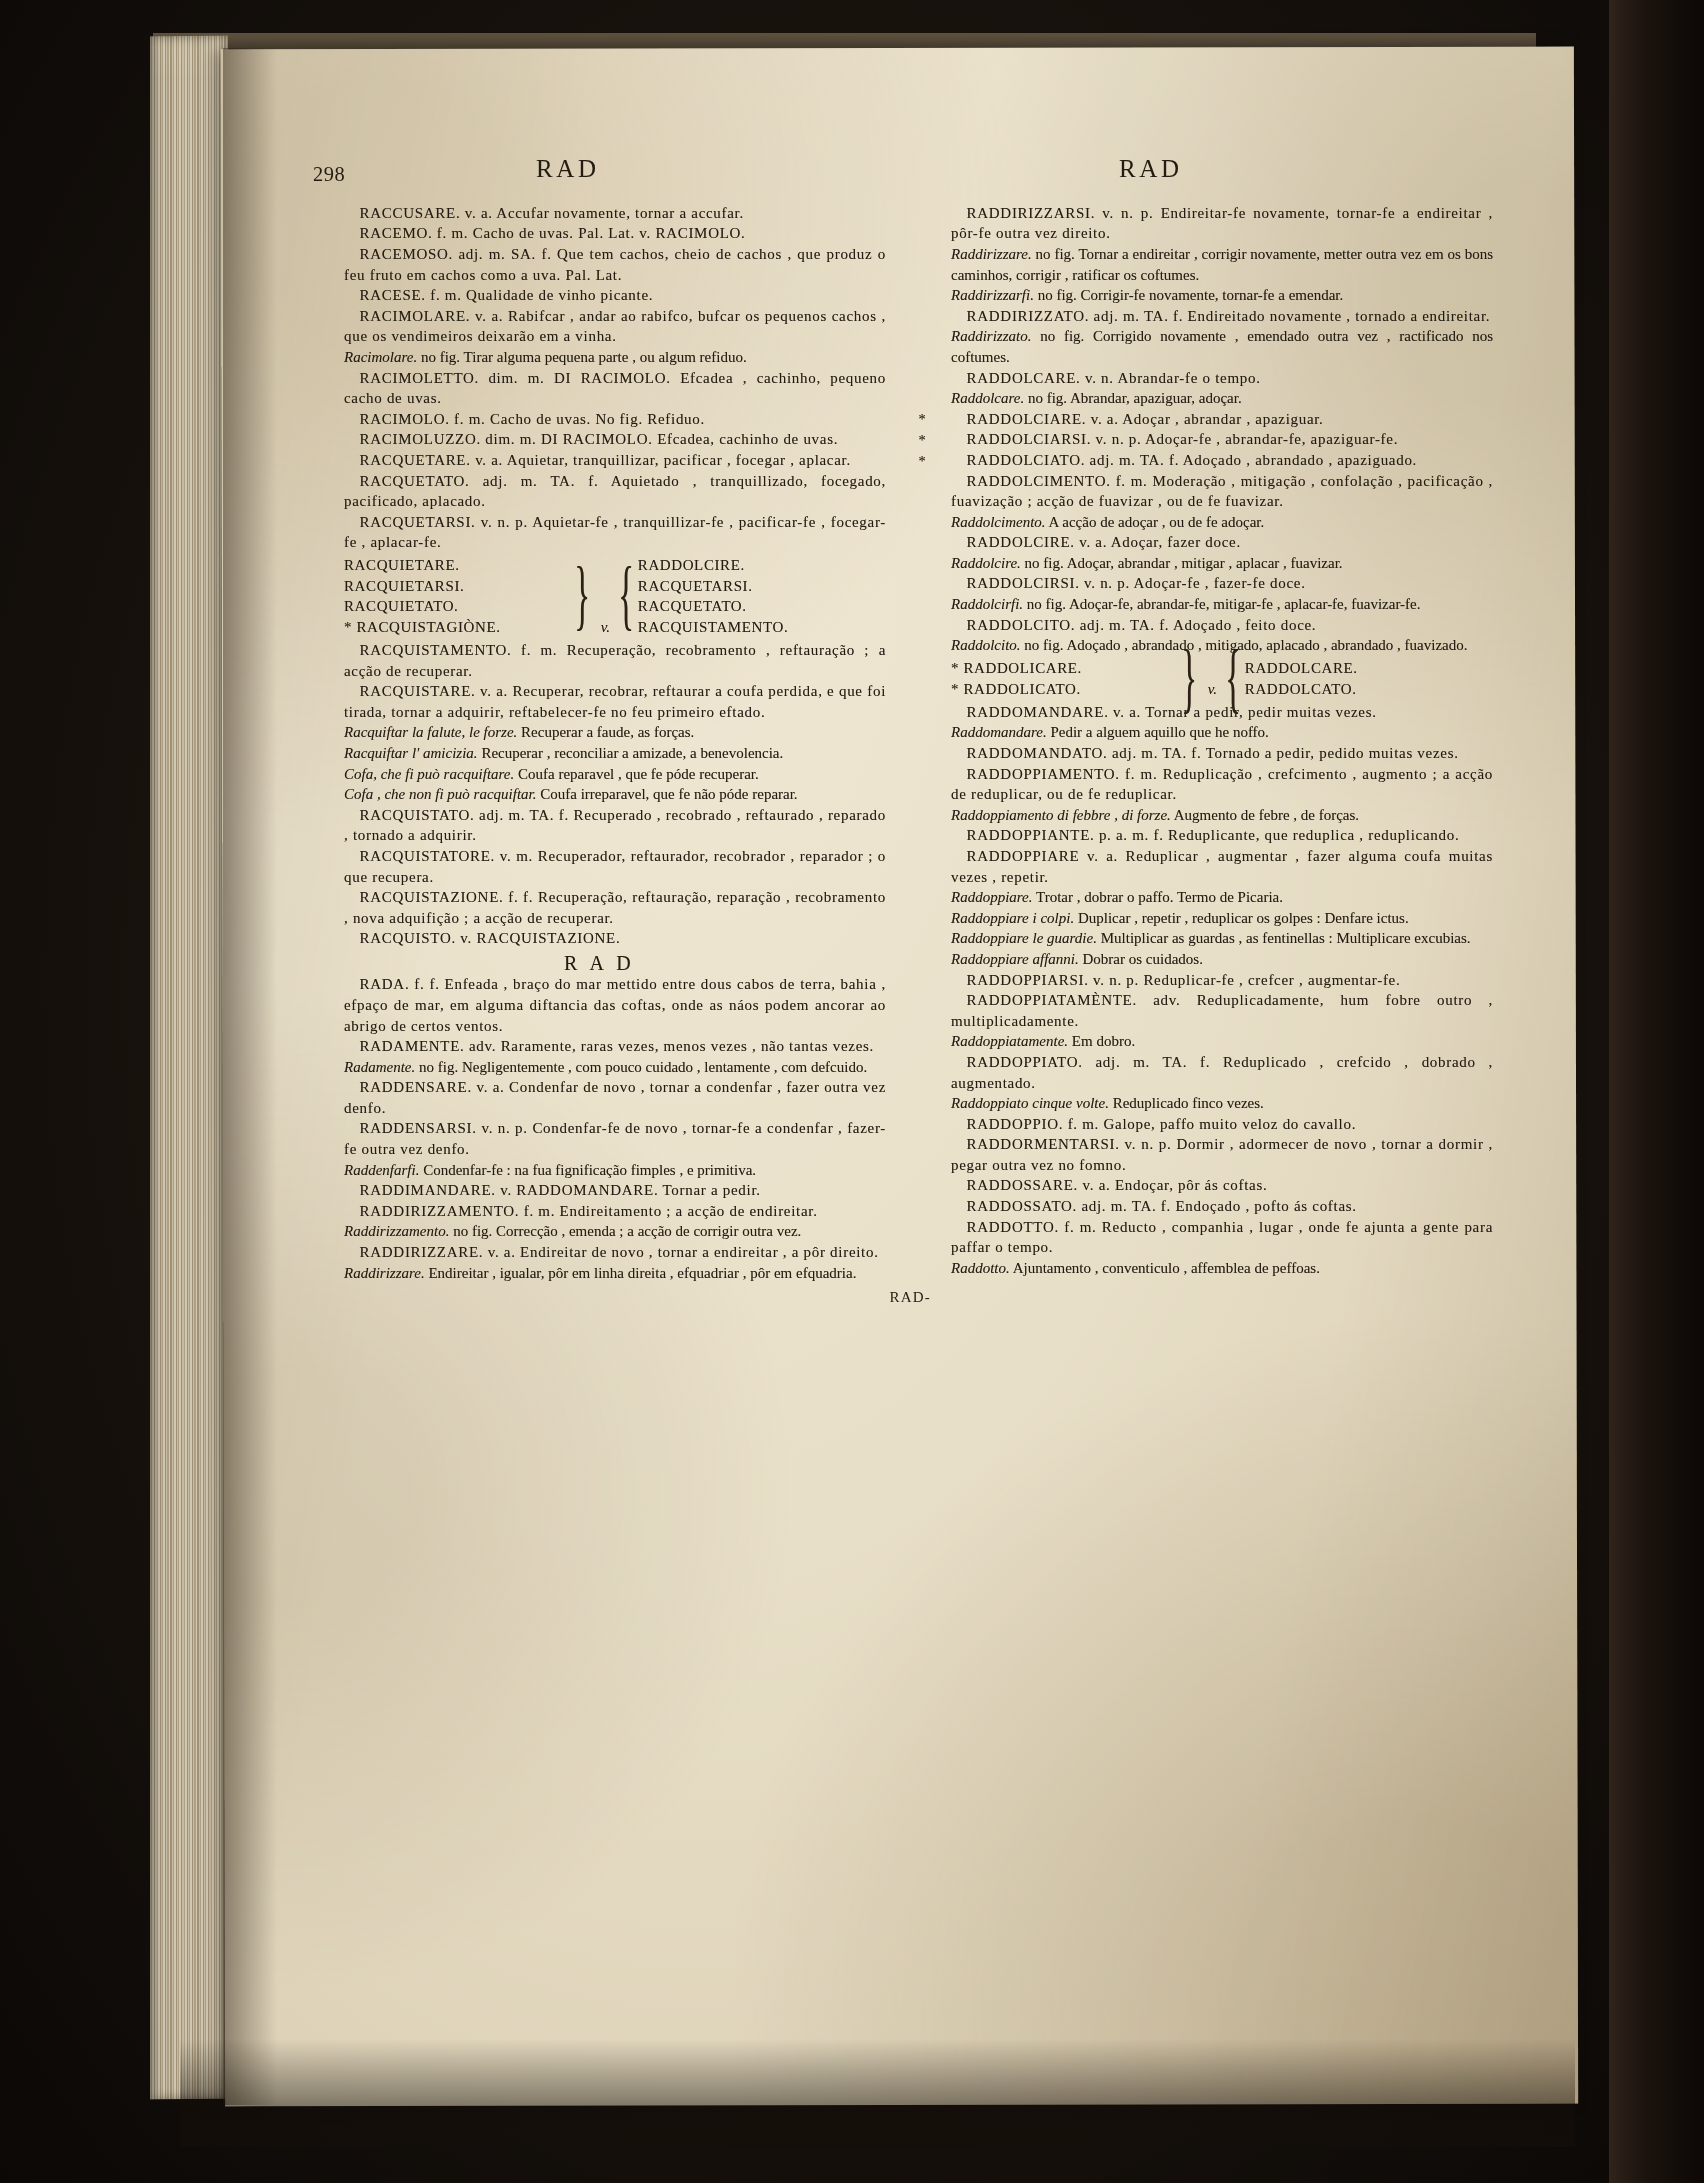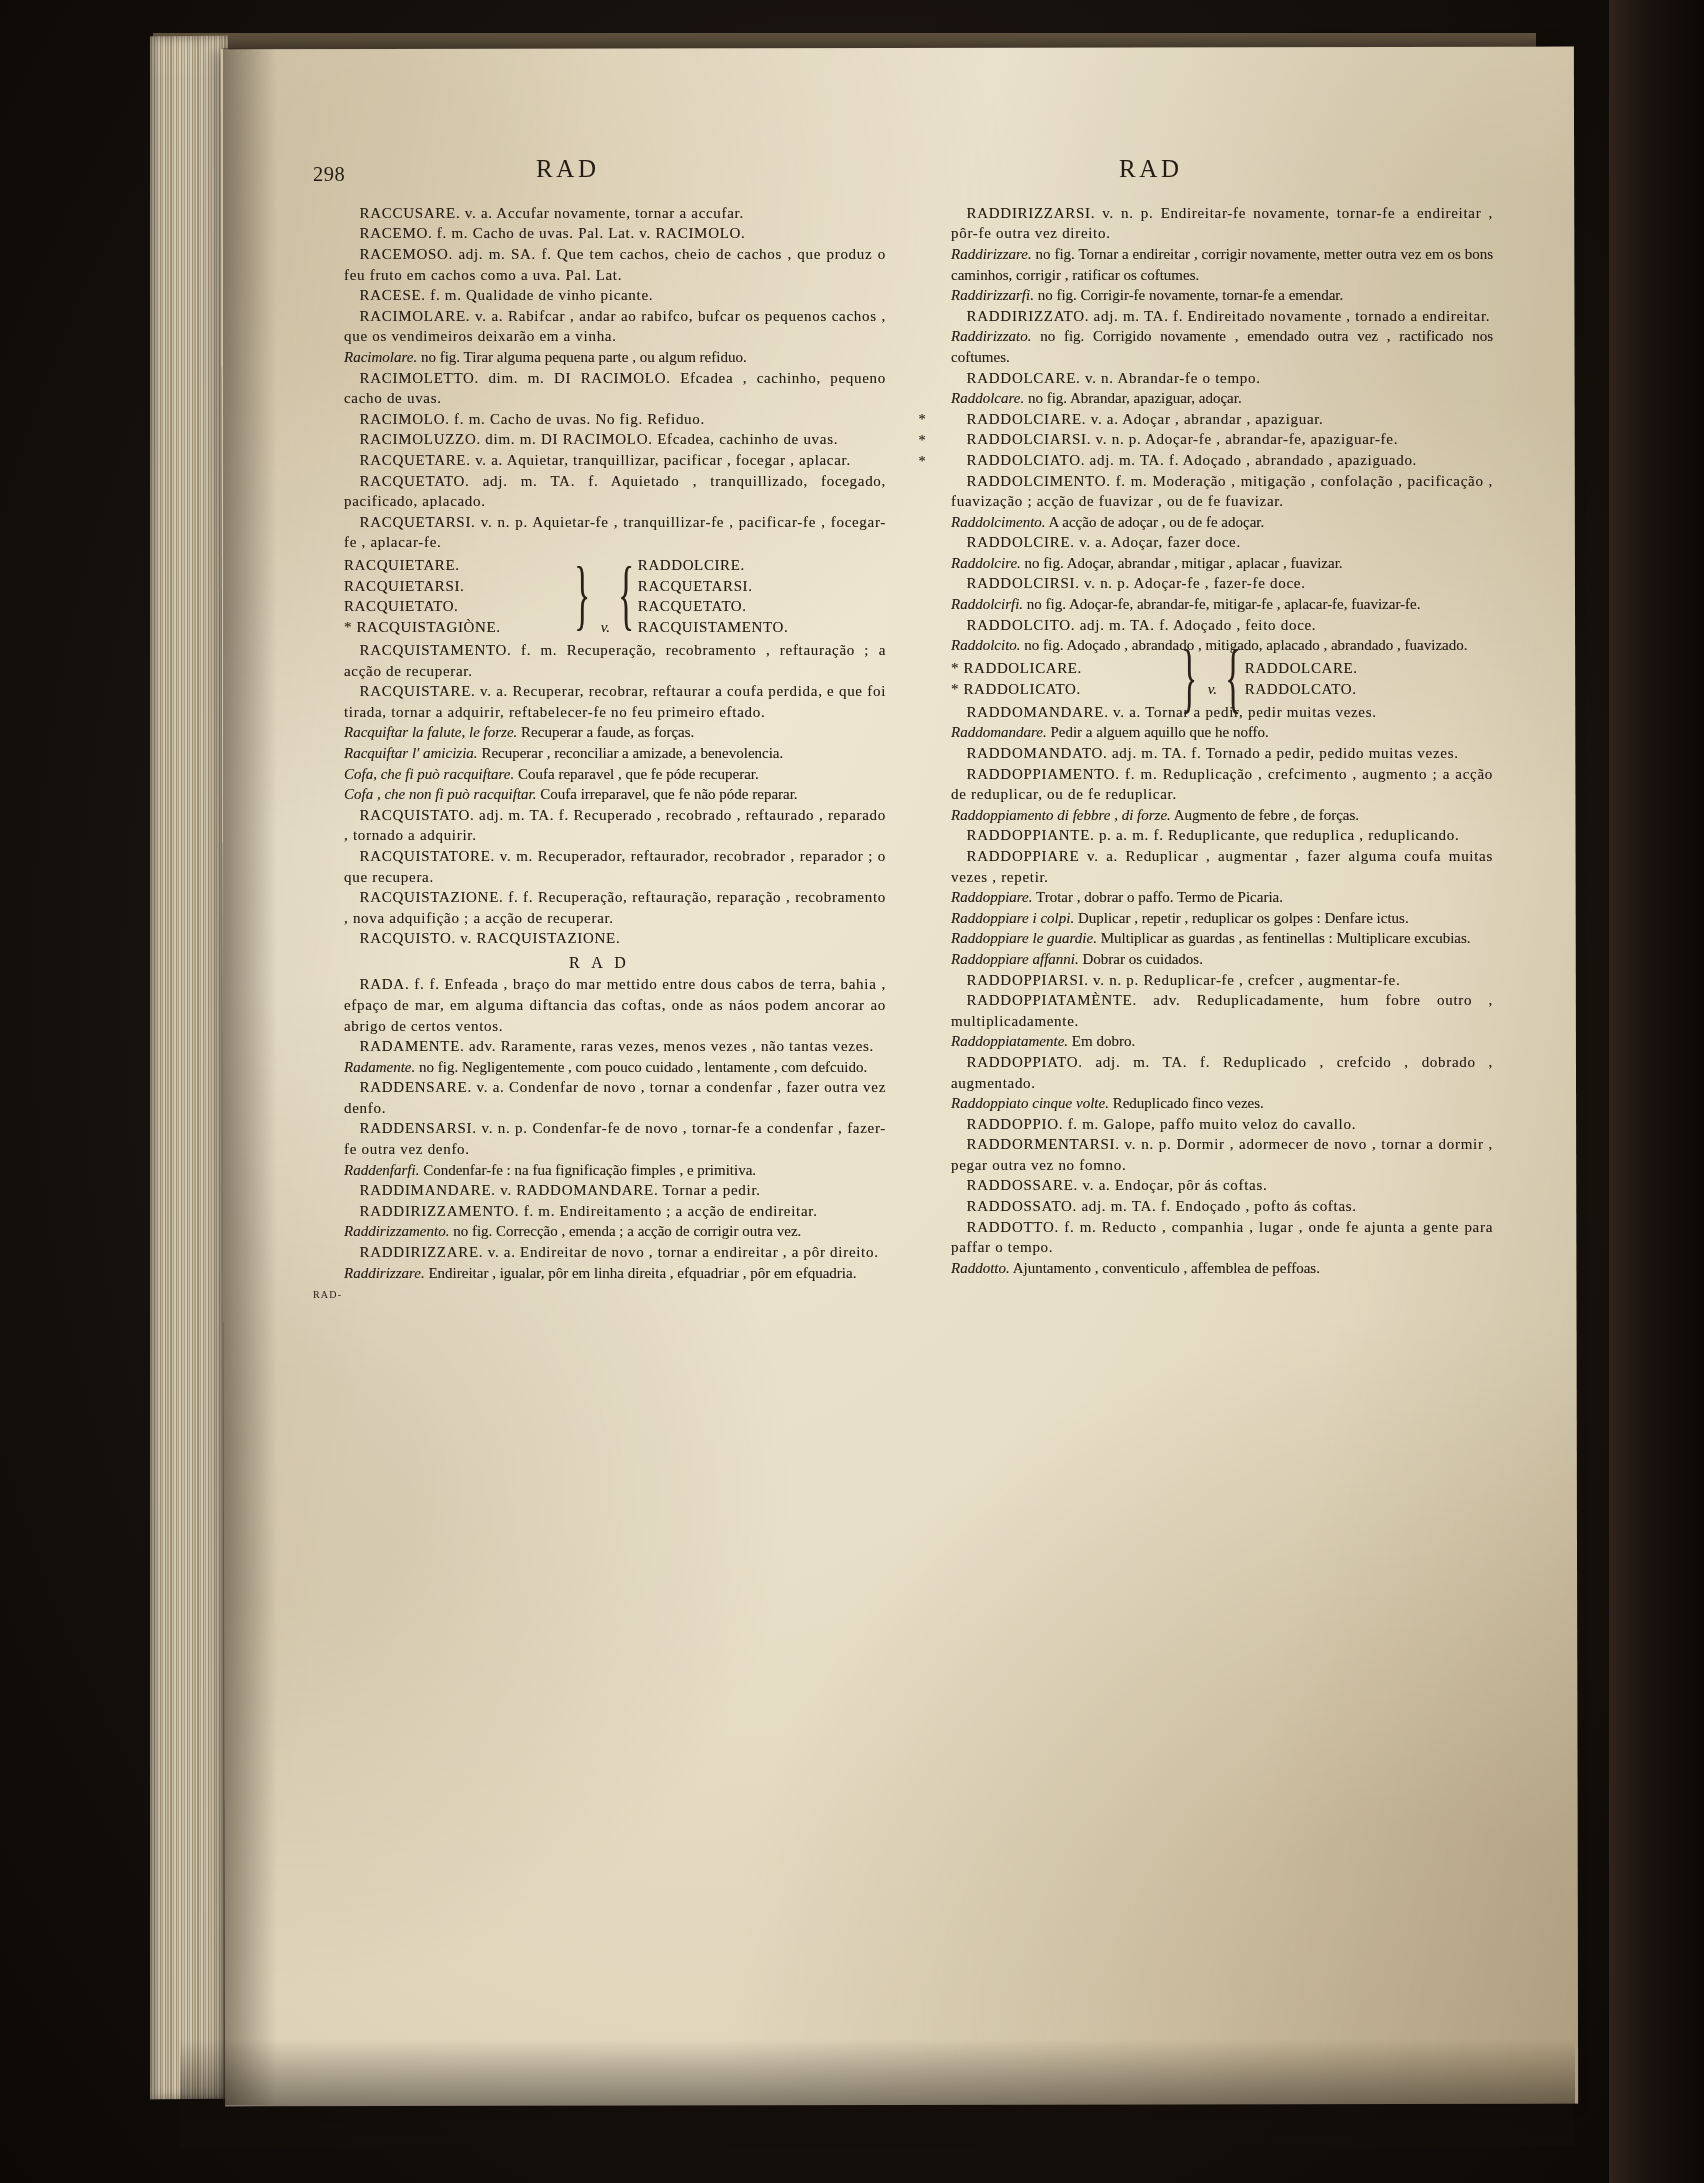--- a/index.html
+++ b/index.html
@@ -159,21 +159,21 @@
     content: "*";
     position: absolute;
     left: -17px;
     top: 0.6px;
     font-size: 14.4px;
   }
 
   .centered-rad {
     text-align: center;
     letter-spacing: 4.2px;
-    font-size: 16px;
+    font-size: 20px;
     margin: 3.6px 0 1.2px 0;
     padding-left: 0;
     text-indent: 0;
   }
 
   
   .brace-group {
     position: relative;
     padding-left: 31px;
     margin: 2.4px 0 2.4px 0;
@@ -202,22 +202,22 @@
   }
   .bg-v {
     width: 24px;
     text-align: center;
     font-style: italic;
     font-size: 15px;
   }
   .bg-right { flex: 1; }
 
   .catchword {
-    text-align: left;
-    font-size: 10px;
+    text-align: center;
+    font-size: 15px;
     letter-spacing: 1.2px;
     margin-top: 6px;
     padding-right: 2.4px;
   }
 
   
   .col { text-shadow: 0 0 0.2px rgba(35,25,15,.35); }
 </style>
 </head>
 <body>

